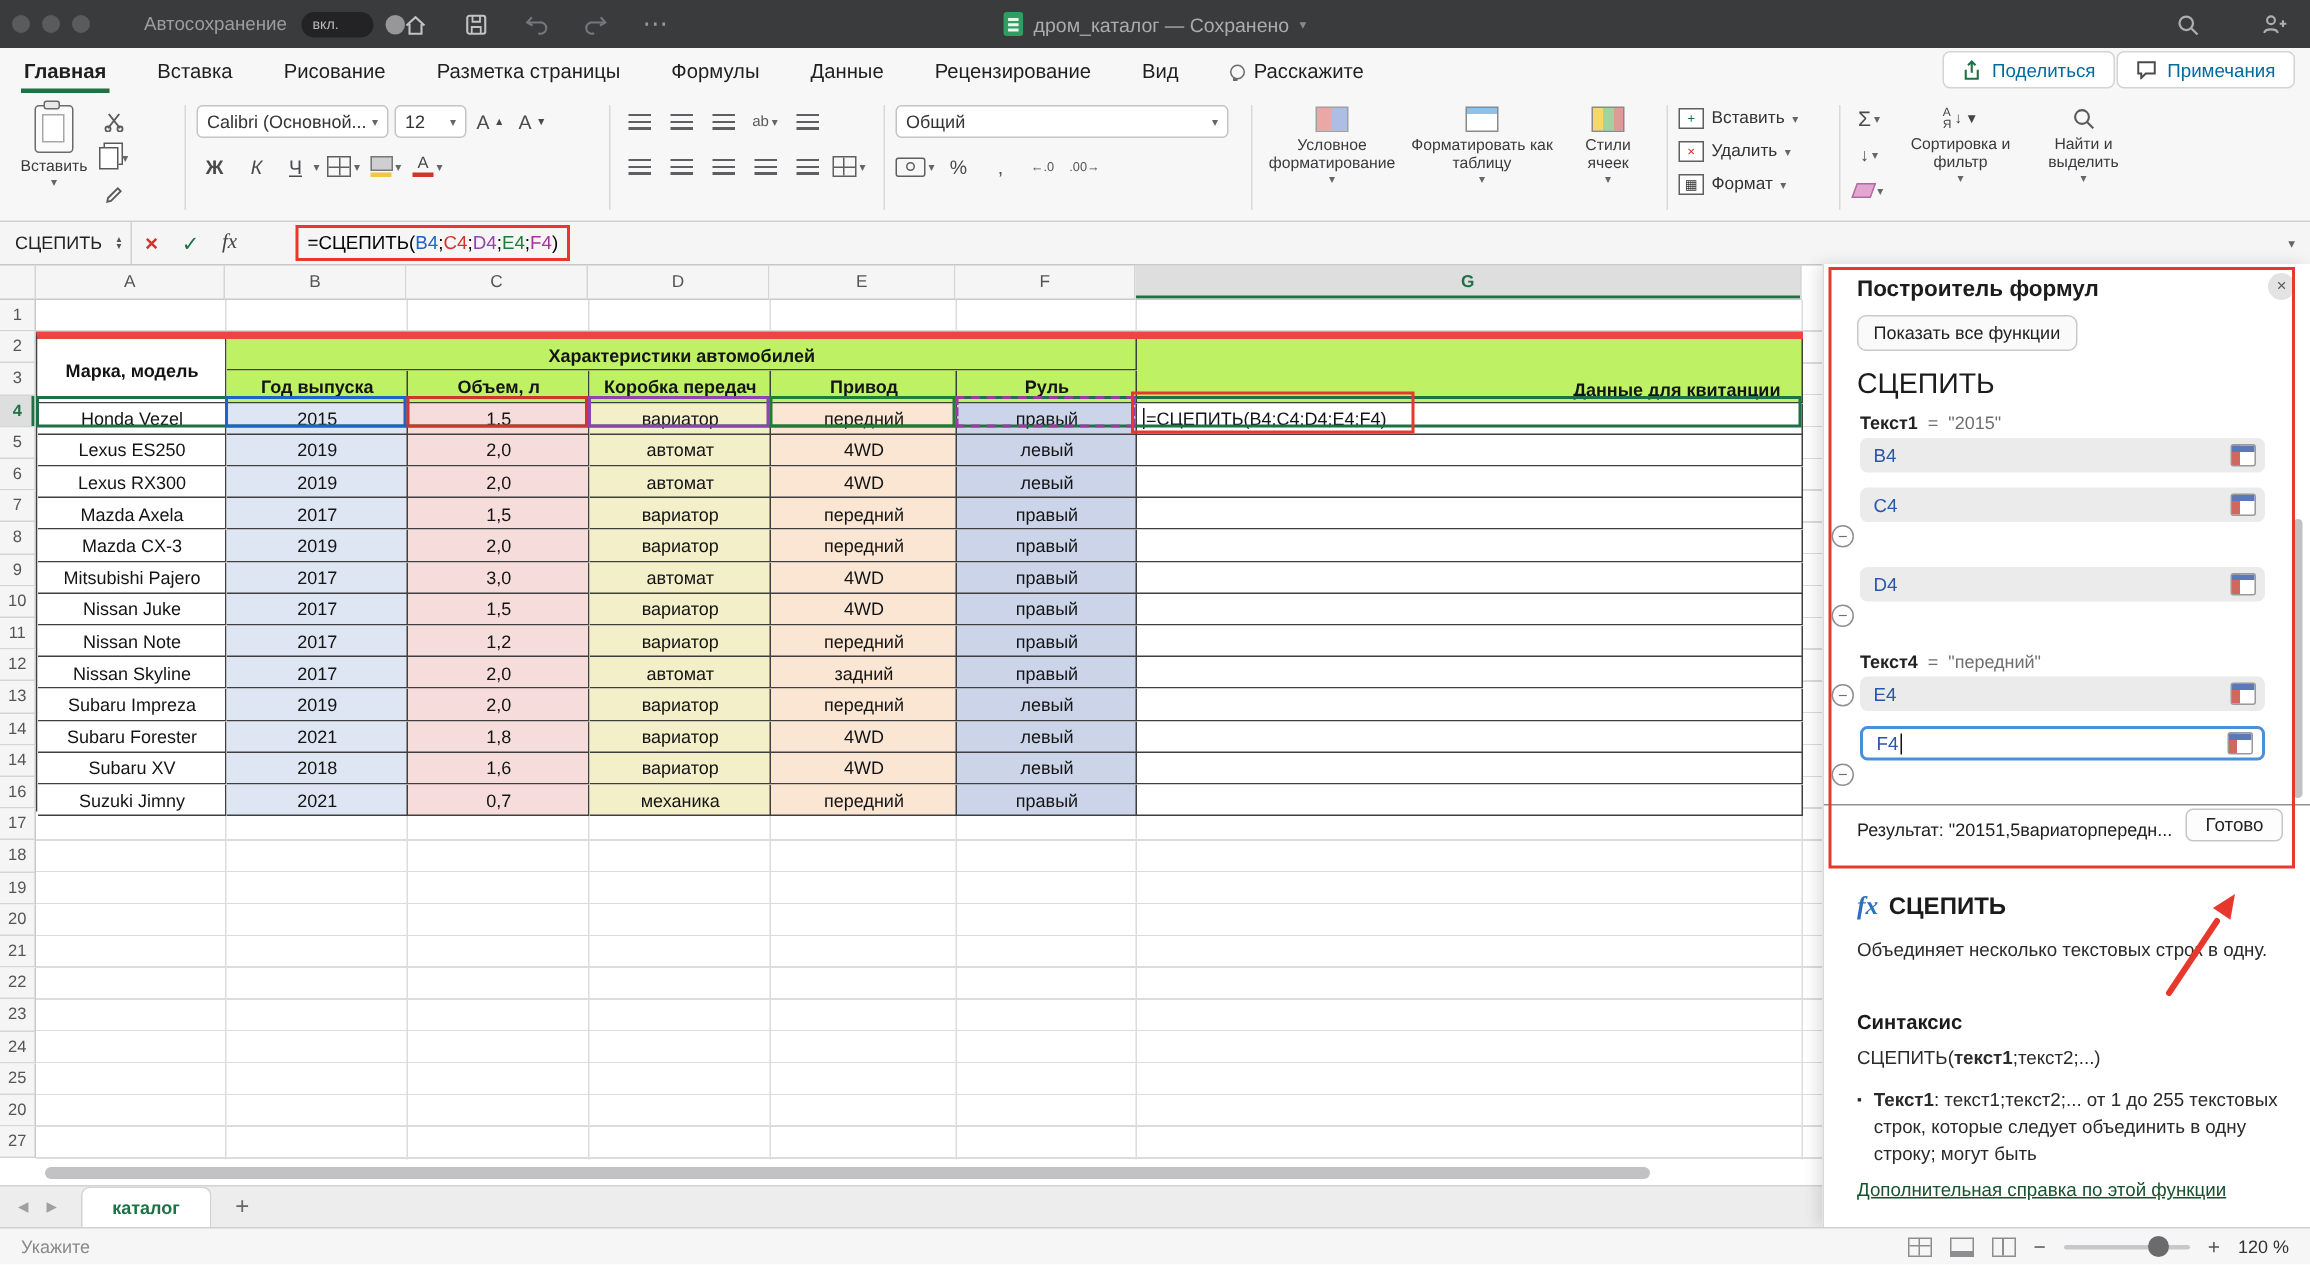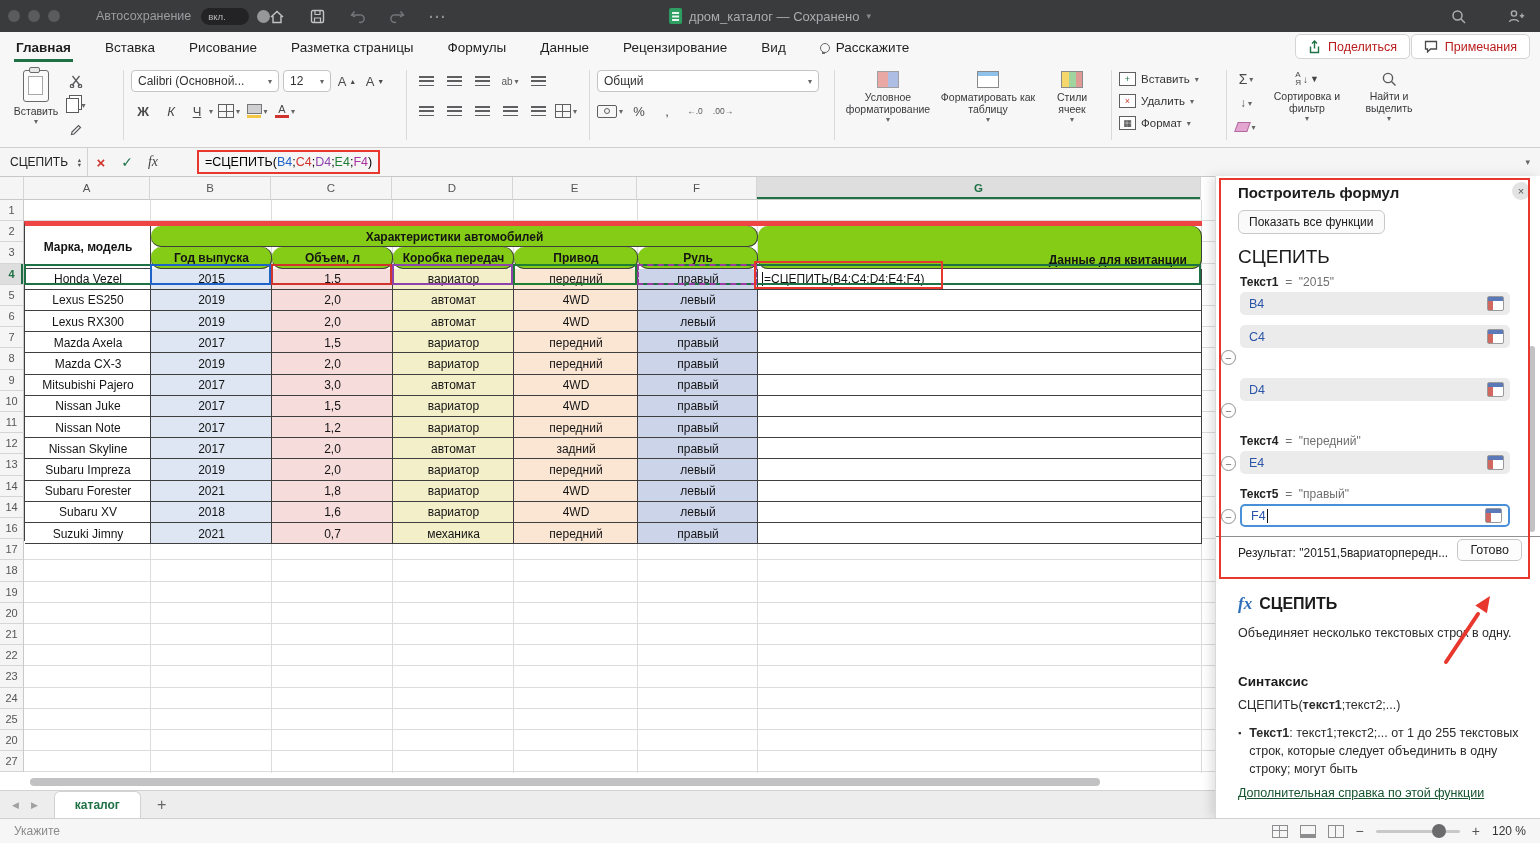--- a/index.html
+++ b/index.html
@@ -21,21 +21,21 @@
   .docicon::after{content:'';position:absolute;left:3px;top:4px;width:7px;height:1.5px;background:#e8f6ee;box-shadow:0 3.5px 0 #e8f6ee,0 7px 0 #e8f6ee;}
   .tb-chev{font-size:9px;color:#8a8a8c;}
   .tb-right{position:absolute;right:12px;top:0;height:32px;display:flex;align-items:center;gap:18px;}
 
   
   #tabbar{position:absolute;left:0;top:32px;width:1540px;height:30px;background:#f7f7f8;display:flex;align-items:flex-end;padding-left:14px;box-sizing:border-box;}
   .tab{margin-right:30px;padding:0 2px 7px;font-size:13.5px;color:#1f1f1f;white-space:nowrap;display:flex;align-items:center;gap:6px;cursor:default;}
   .tab.active{border-bottom:3px solid #1e7145;padding-bottom:4px;font-weight:600;}
   .bulbicon{width:8px;height:8px;border:1.4px solid #6b6b6d;border-radius:50%;position:relative;display:inline-block;}
   .bulbicon::after{content:'';position:absolute;left:1.6px;top:8px;width:2.6px;height:2.6px;background:#6b6b6d;}
-  .pillbtn{position:absolute;bottom:3px;height:25px;background:#fff;border:1px solid #d4d4d5;border-radius:5px;display:flex;align-items:center;gap:7px;padding:0 12px;font-size:12.5px;color:#b91c1c;box-sizing:border-box;}
+  .pillbtn{position:absolute;bottom:3px;height:25px;background:#fff;border:1px solid #d4d4d5;border-radius:5px;display:flex;align-items:center;gap:7px;padding:0 12px;font-size:12.5px;color:#0369a1;box-sizing:border-box;}
 
   
   #ribbon{position:absolute;left:0;top:62px;width:1540px;height:86px;background:#f7f7f8;border-bottom:1px solid #d0d0d1;display:flex;align-items:flex-start;padding:6px 0 0 8px;box-sizing:border-box;}
   .vdiv{width:1px;background:#dadadb;height:70px;margin:2px 7px 0;flex:none;}
   .rgroup{display:flex;flex-direction:column;flex:none;}
   .rrow{display:flex;align-items:center;gap:4px;height:26px;margin-bottom:4px;}
   .combo{border:1px solid #c4c4c6;background:#fff;border-radius:4px;height:22px;font-size:12px;display:flex;align-items:center;padding:0 6px;color:#333;box-sizing:border-box;white-space:nowrap;overflow:hidden;}
   .dd{font-size:8px;color:#666;margin-left:auto;padding-left:3px;}
   .dd2{font-size:8px;color:#666;}
   .iconbtn{min-width:24px;height:22px;display:flex;align-items:center;justify-content:center;color:#4a4a4c;font-size:13px;gap:2px;}
@@ -83,21 +83,21 @@
   #sheet{position:absolute;left:0;top:176px;width:1215px;height:614px;background:#fff;overflow:hidden;}
   .colhdr{position:absolute;top:0;height:24px;background:#f5f5f6;border-right:1px solid #d5d5d6;border-bottom:1px solid #c9c9ca;display:flex;align-items:center;justify-content:center;font-size:11.5px;color:#555;box-sizing:border-box;}
   .rowhdr{position:absolute;left:0;width:24px;height:21.2px;background:#f5f5f6;border-right:1px solid #c9c9ca;border-bottom:1px solid #d5d5d6;display:flex;align-items:center;justify-content:center;font-size:11px;color:#555;box-sizing:border-box;}
   .colhdr.hl{background:#dedede;color:#1e7145;font-weight:700;box-shadow:inset 0 -2px 0 #1e7145;}
   .rowhdr.hl{background:#dedede;color:#1e7145;font-weight:700;box-shadow:inset -2px 0 0 #1e7145;}
   #gridbg{position:absolute;left:24px;top:24px;width:1191px;height:573px;background:repeating-linear-gradient(to bottom,transparent 0 20.2px,#dcdcdd 20.2px 21.2px);}
   .vline{position:absolute;top:0;width:1px;height:573px;background:#dcdcdd;}
   #tablewrap{position:absolute;left:24px;top:45.2px;width:1178px;height:319.4px;border-left:1px solid #3f3f3f;border-top:5px solid #ef4444;box-sizing:border-box;}
   .tcell{position:absolute;display:flex;align-items:center;justify-content:center;font-size:12px;color:#141414;background:#fff;box-shadow:inset -1px 0 0 #3f3f3f,inset 0 -1px 0 #3f3f3f;box-sizing:border-box;white-space:nowrap;overflow:hidden;}
   .tcell.bold{font-weight:700;}
-  .tcell.green{background:#84cc16;border-radius:10px;}
+  .tcell.green{background:#bef264;}
   .tcell.right-bottom{justify-content:flex-end;align-items:flex-end;padding:0 15px 2px 0;}
   .tcell.formula-cell{justify-content:flex-start;padding-left:3px;}
   .txtcursor{display:inline-block;width:1px;height:14px;background:#111;margin:0 1px;}
   .row4outline{position:absolute;border:2px solid #1e7145;box-sizing:border-box;pointer-events:none;z-index:6;}
   .refbox{position:absolute;border:2px solid;box-sizing:border-box;pointer-events:none;z-index:6;}
   .refbox.dashed{border-style:dashed;}
   .redbox{position:absolute;border:2px solid #e8382d;box-sizing:border-box;pointer-events:none;z-index:8;}
   #hscroll{position:absolute;left:30px;top:602px;width:1070px;height:8px;border-radius:4px;background:#c2c2c4;}
 
   
@@ -282,21 +282,21 @@
               <path d="M2 9l6.5-6.5 2 2L4 11l-2.5.5z" fill="none" stroke="#5a5a5c" stroke-width="1.2"></path>
             </svg>
         </div>
       </div>
     </div>
   </div>
   <div class="vdiv"></div>
 
   <div class="rgroup" style="width:268px;">
     <div class="rrow">
-      <div class="combo" style="width:148px;">
+      <div class="combo" style="width:128px;">
           <span>Calibri (Основной...</span>
           <span class="dd">▾</span>
         </div>
       <div class="combo" style="width:48px;">
           <span>12</span>
           <span class="dd">▾</span>
         </div>
       <div class="iconbtn">
           <span class="bigA">A</span>
           <span class="tinyTri">▲</span>
@@ -727,24 +727,20 @@
           <span class="argname">Текст4</span>
           <span class="argpreview">  =  "передний"</span>
         </div>
         <div class="minus">−</div>
         <div class="argfield">
           <span class="argval">E4</span>
           <div class="rangeicon"></div>
         </div>
       </div>
       <div class="argblock">
-        <div class="arglabel">
-          <span class="argname">Текст5</span>
-          <span class="argpreview">  =  "правый"</span>
-        </div>
         <div class="minus">−</div>
         <div class="argfield focused">
           <span class="argval">F4</span>
           <span class="txtcursor"></span>
           <div class="rangeicon"></div>
         </div>
       </div>
     </div>
   <div id="args-scrollthumb"></div>
   <div class="p-result">Результат: "20151,5вариаторпередн...</div>

